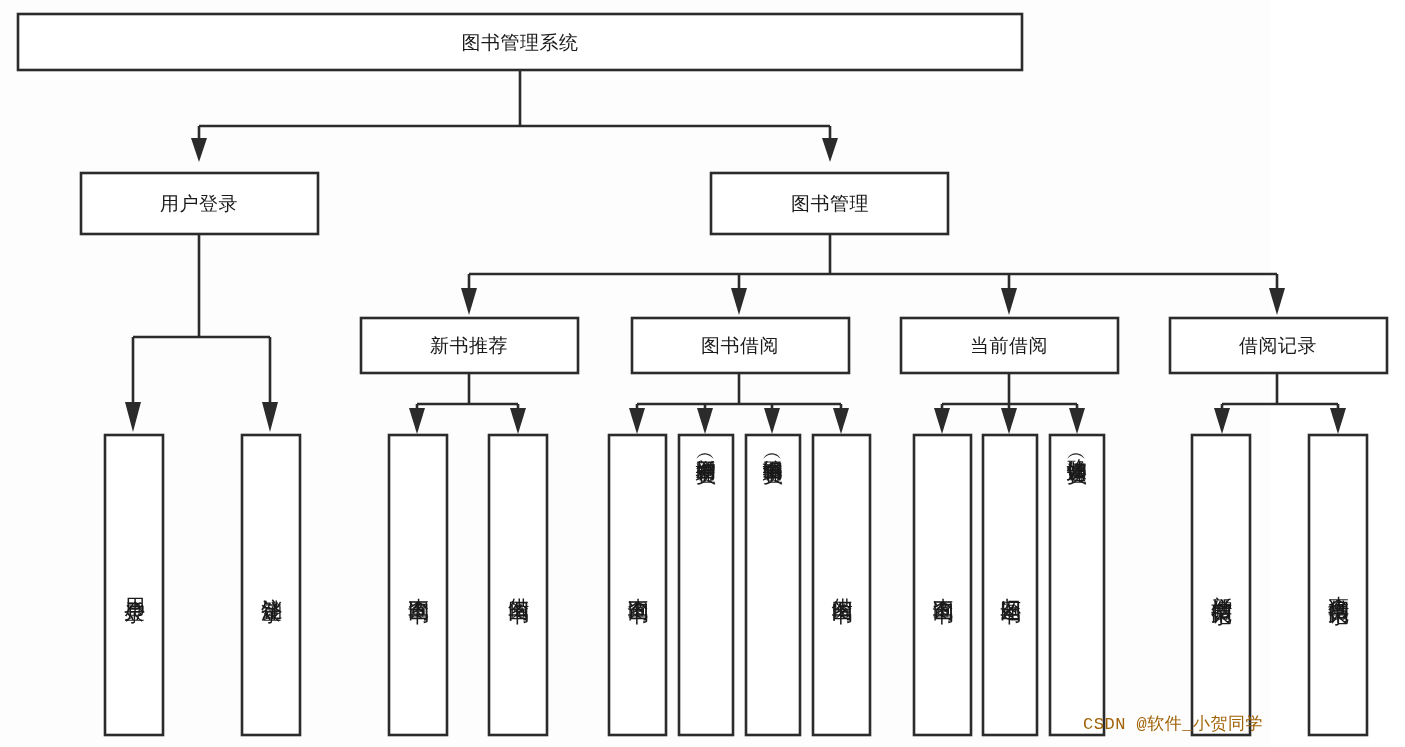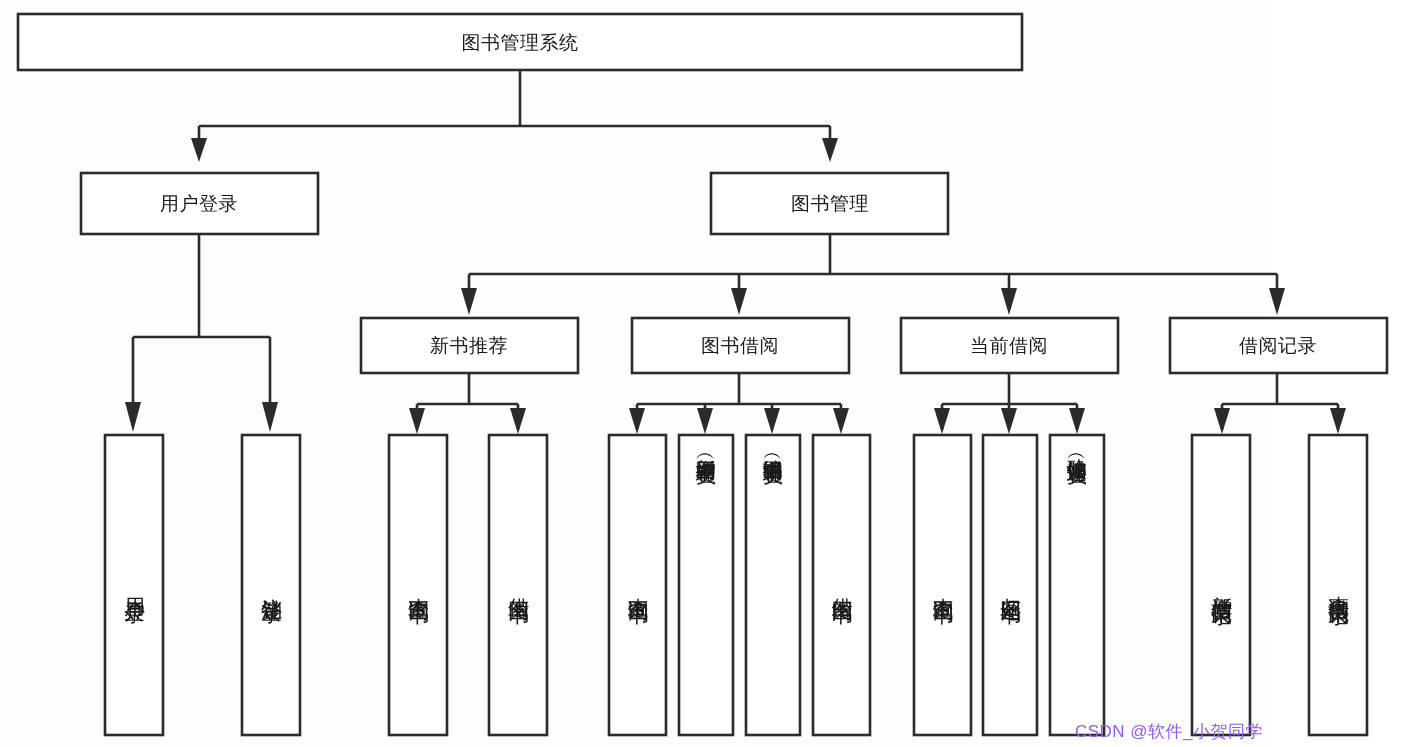--- a/index.html
+++ b/index.html
@@ -63,24 +63,24 @@
     display: flex;
     align-items: center;
     justify-content: center;
     white-space: nowrap;
     pointer-events: none;
     user-select: none;
   }
   .watermark {
     position: absolute;
     right: 8px;
-    bottom: 4px;
-    font-family: Liberation Sans, sans-serif;
+    bottom: 12px;
+    font-family: Liberation Mono, monospace;
     font-size: 17px;
-    color: #8b5cf6;
+    color: #a16207;
     letter-spacing: 0.5px;
     white-space: nowrap;
   }
 </style>
 </head>
 <body>
 
 <div id="diagram-root">
 
   <svg class="flow" viewBox="0 0 1405 747">

